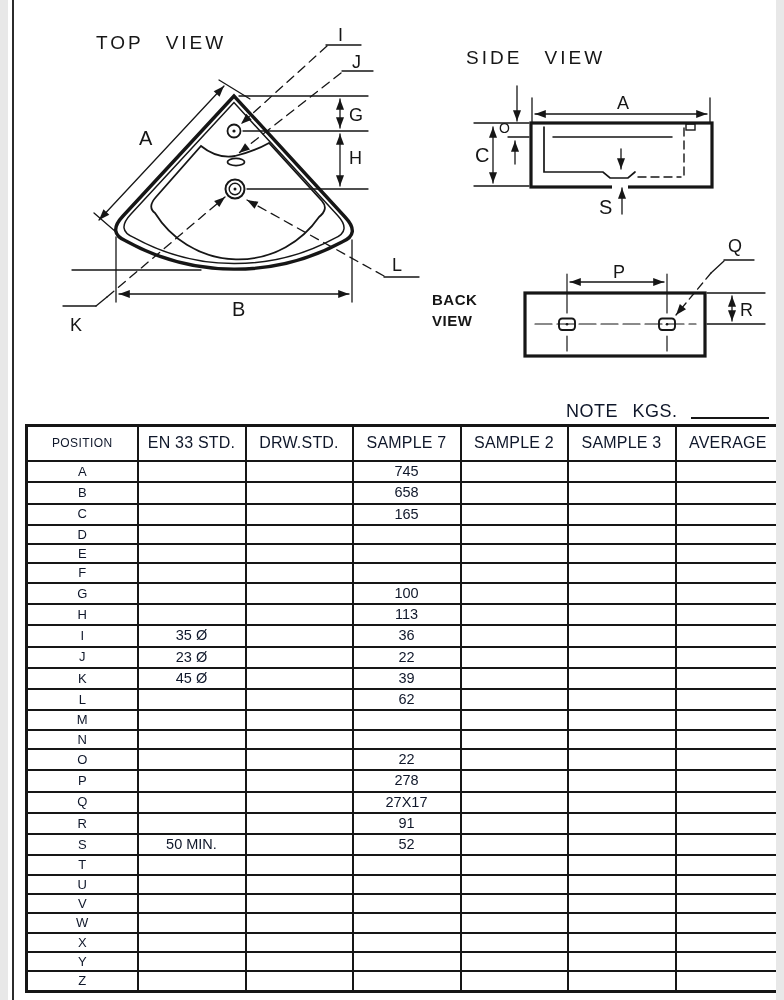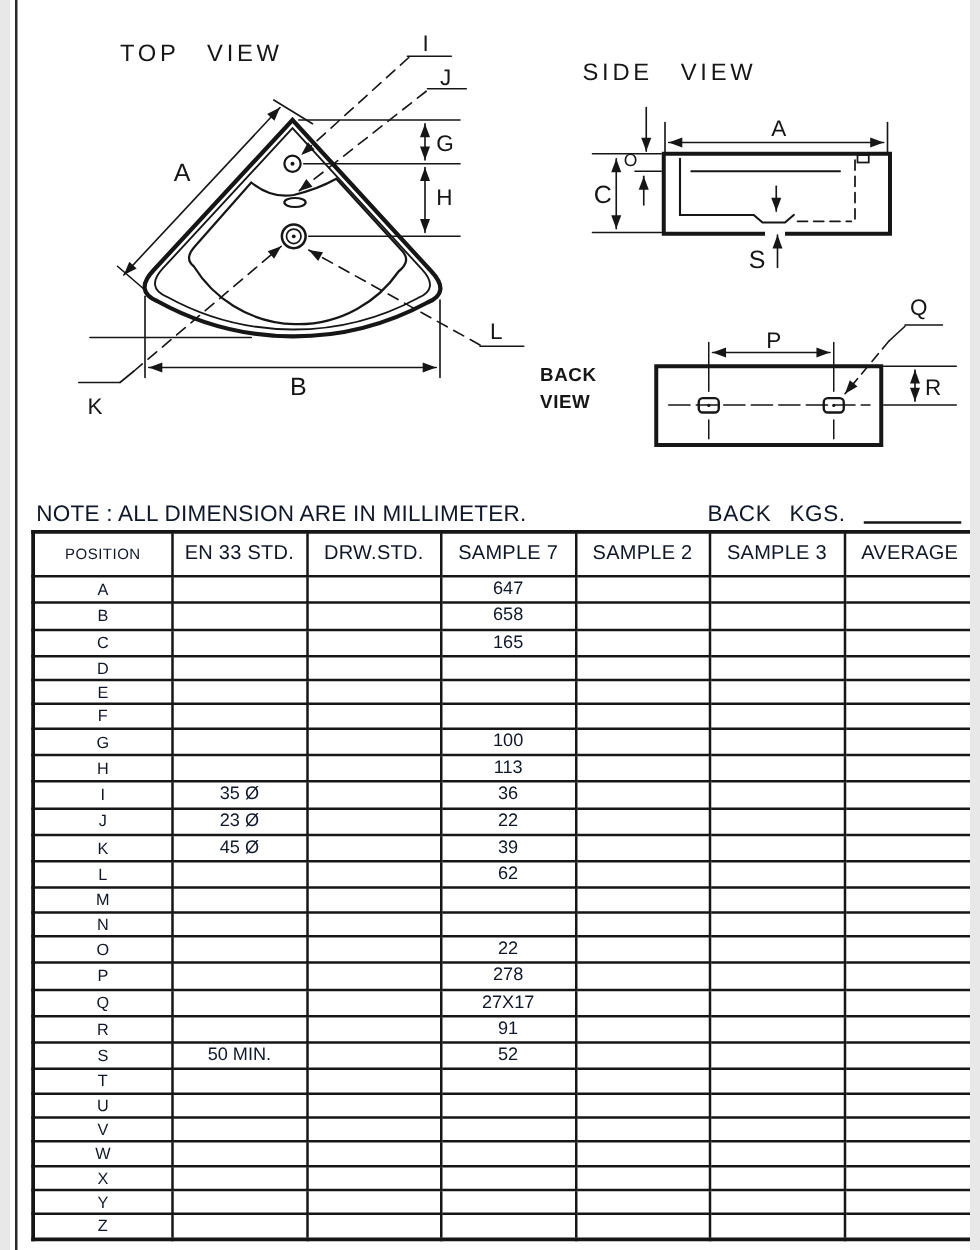--- a/index.html
+++ b/index.html
@@ -177,22 +177,21 @@
         <path d="M699 324 H757"></path>
         <path d="M724 296 V321" marker-start="url(#arr)" marker-end="url(#arr)"></path>
       </g>
 
       <text class="dim-label" x="605" y="278">P</text>
       <text class="dim-label" x="720" y="252">Q</text>
       <text class="dim-label" x="732" y="316">R</text>
     </g>
   </svg>
 
-  <span class="note-text">NOTE : ALL DIMENSION ARE IN MILLIMETER.</span>
-  <span class="total-text">BACK KGS.</span>
+  <span class="total-text">NOTE KGS.</span>
   <span class="kgs-line"></span>
 
   <table class="dim-table">
     <colgroup>
       <col style="width:111px">
         <col style="width:108px">
         <col style="width:107px">
       <col style="width:108px">
         <col style="width:107px">
         <col style="width:108px">
@@ -207,21 +206,21 @@
         <th>SAMPLE 2</th>
         <th>SAMPLE 3</th>
         <th>AVERAGE</th>
       </tr>
     </thead>
     <tbody>
         <tr>
       <td>A</td>
       <td></td>
       <td></td>
-      <td>647</td>
+      <td>745</td>
       <td></td>
       <td></td>
       <td></td>
     </tr>
         <tr>
       <td>B</td>
       <td></td>
       <td></td>
       <td>658</td>
       <td></td>

